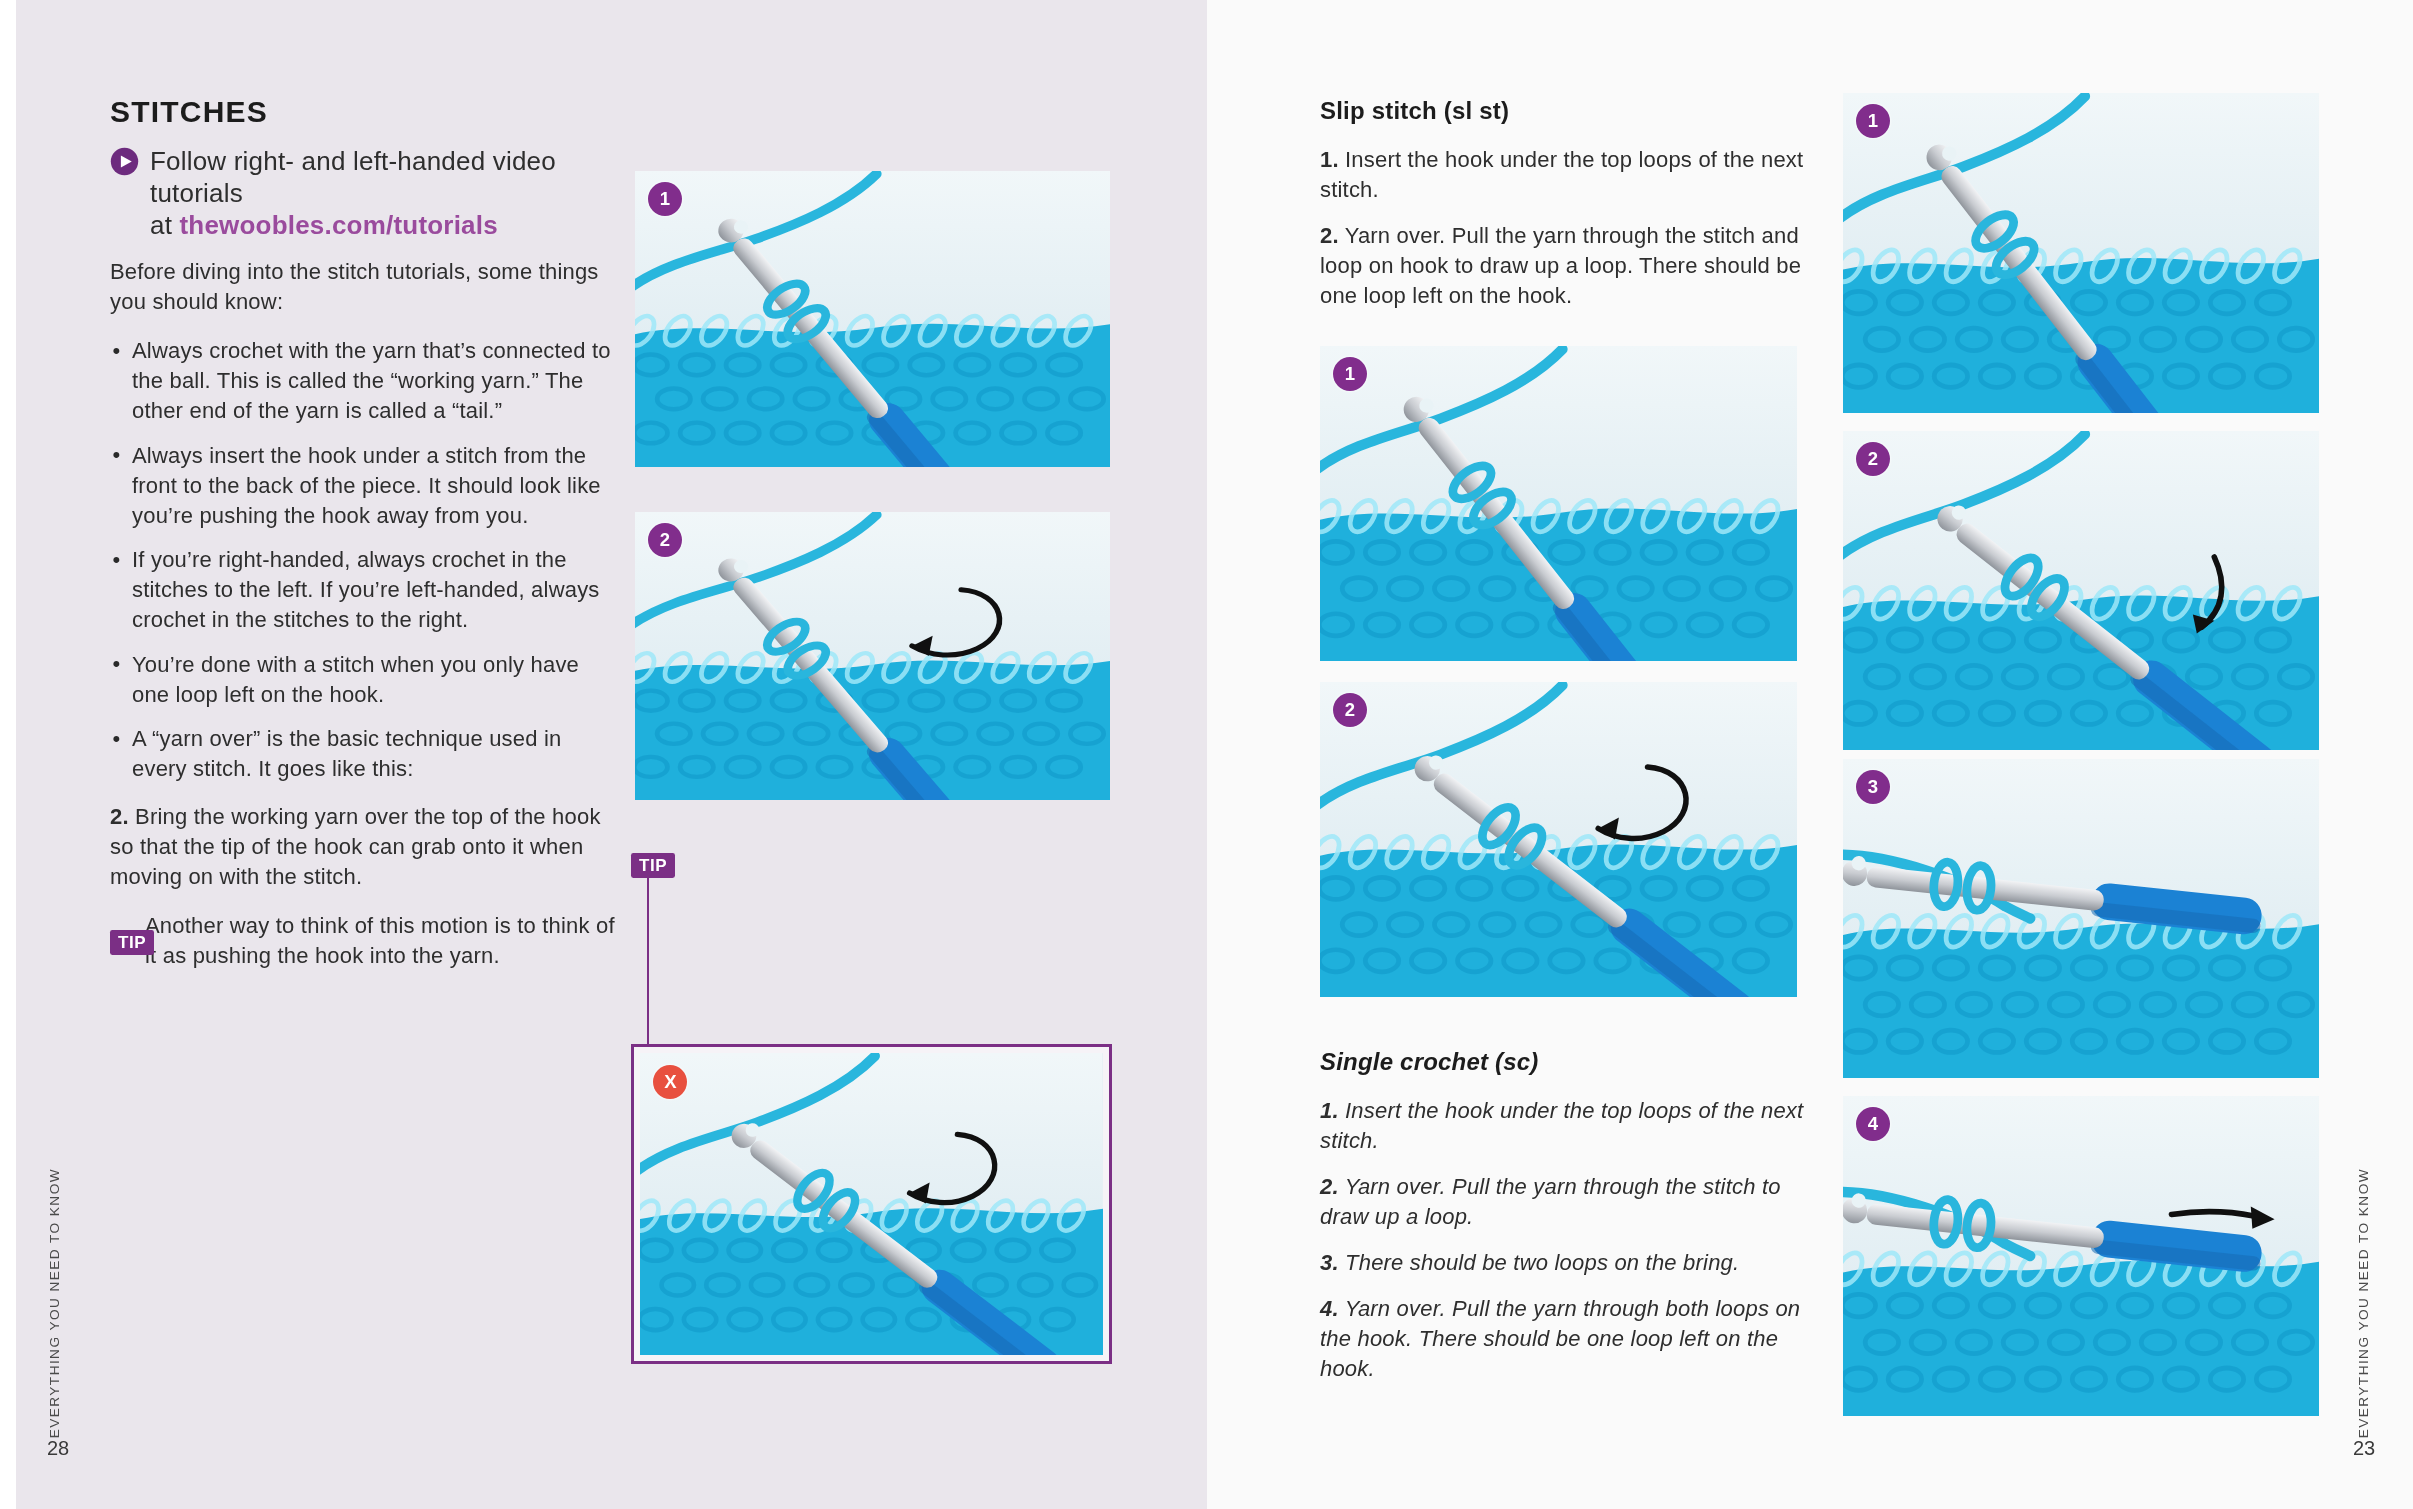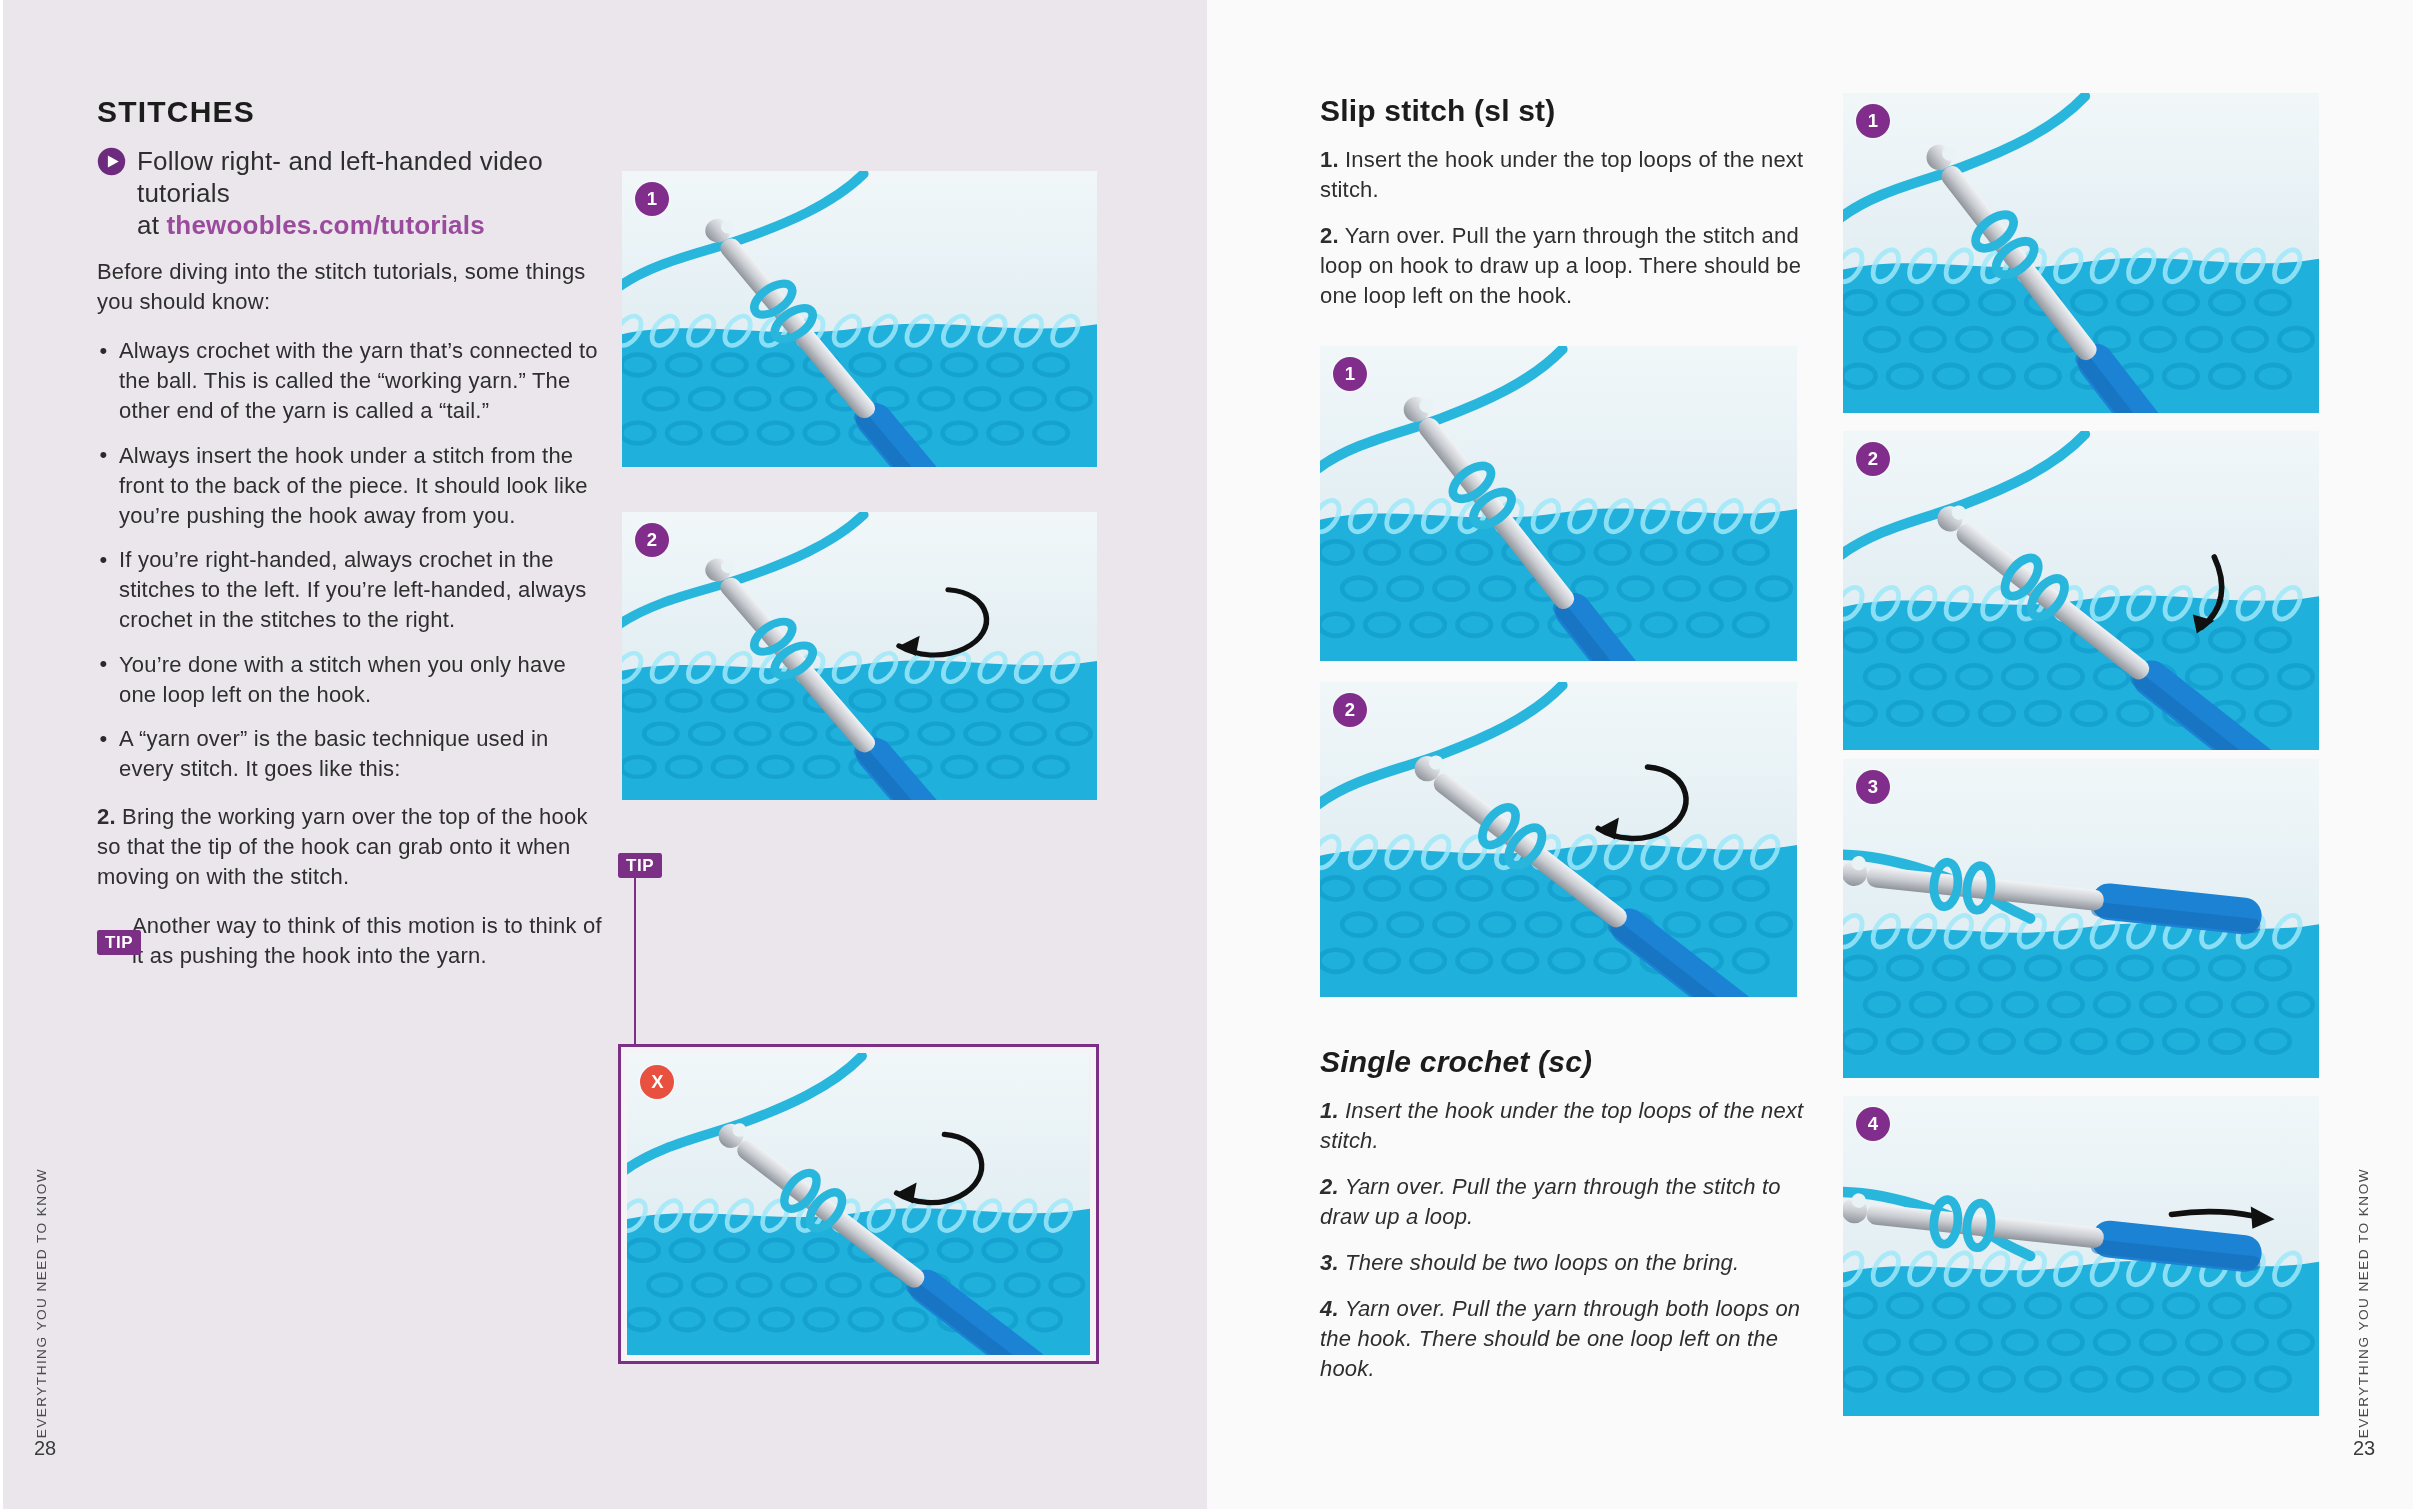--- a/index.html
+++ b/index.html
@@ -15,21 +15,21 @@
   }
   html,body{margin:0;padding:0;}
   body{
     width:2413px;height:1509px;
     font-family:"Liberation Sans", sans-serif;
     color:var(--text);
     background:#ffffff;
   }
   .spread{position:relative;width:2413px;height:1509px;overflow:hidden;}
   .page{position:absolute;top:0;height:1509px;width:1207px;}
-  .page-left{left:3px;background:var(--page-left-bg);}
+  .page-left{left:16px;background:var(--page-left-bg);}
   .page-right{left:1207px;background:var(--page-right-bg);}
 
   p{margin:0;}
   .body-text{font-size:22px;line-height:30px;letter-spacing:0.2px;}
 
   
   .lcol{position:absolute;left:94px;top:95px;width:505px;}
   h1.title{font-size:30px;line-height:34px;letter-spacing:1.2px;margin:0 0 16px 0;color:#1c1c1c;}
   .video{position:relative;padding-left:40px;margin-bottom:16px;min-height:64px;}
   .video .play{position:absolute;left:0;top:2.4px;width:29px;height:29px;display:block;}
@@ -58,21 +58,21 @@
   .photo .arr{stroke:#101010;stroke-width:7;fill:none;stroke-linecap:round;}
   .badge{position:absolute;left:13px;top:11.3px;width:34px;height:34px;border-radius:50%;
     background:var(--badge-purple);color:#fff;font-weight:bold;font-size:18.5px;
     display:flex;align-items:center;justify-content:center;box-shadow:0 0 0 1.6px rgba(255,255,255,.3);}
   .badge.err{background:var(--error-red);}
   .photo-frame{position:absolute;border:3.2px solid var(--accent-purple);background:#f6f3f7;padding:6.4px;box-sizing:border-box;}
   .photo-frame .photo{position:relative;width:100%;height:100%;}
 
   
   .rcol{position:absolute;width:500px;}
-  h2.heading{font-size:30px;line-height:32px;margin:0 0 17.7px 0;color:#1c1c1c;}
+  h2.heading{font-size:24px;line-height:32px;margin:0 0 17.7px 0;color:#1c1c1c;}
   .rcol .step{margin-bottom:16px;}
   .rcol .step:last-child{margin-bottom:0;}
 
   
   .vlabel{position:absolute;writing-mode:vertical-rl;transform:rotate(180deg);
     font-size:13.7px;letter-spacing:1.4px;color:#4a4a4a;white-space:nowrap;}
   .pnum{position:absolute;font-size:20px;color:#3a3a3a;}
 </style>
 </head>
 <body>

